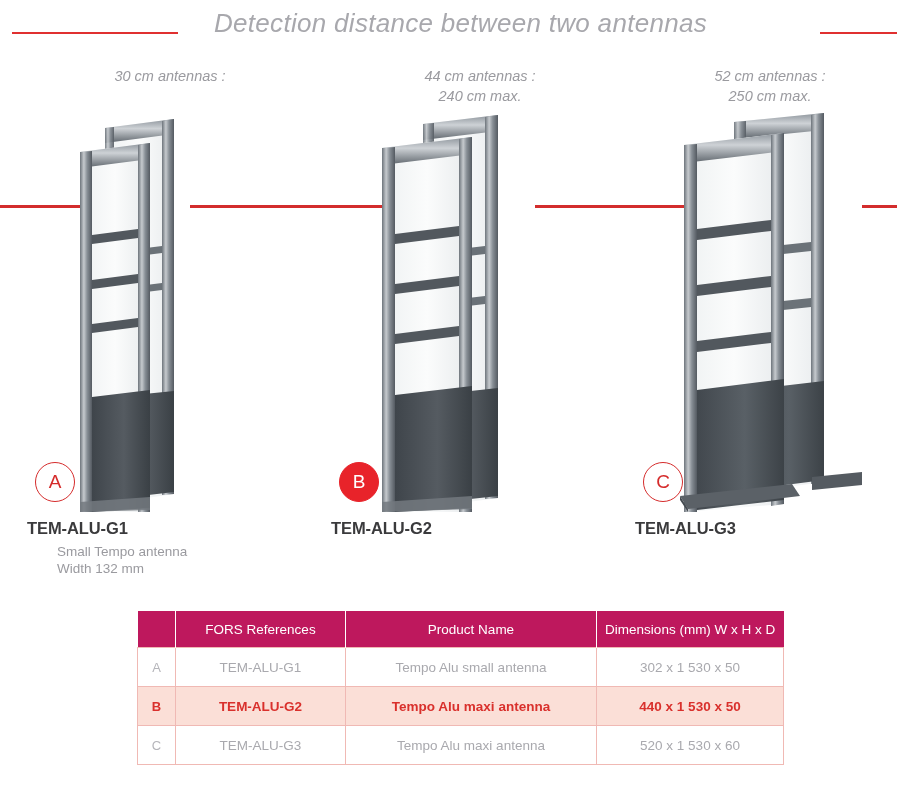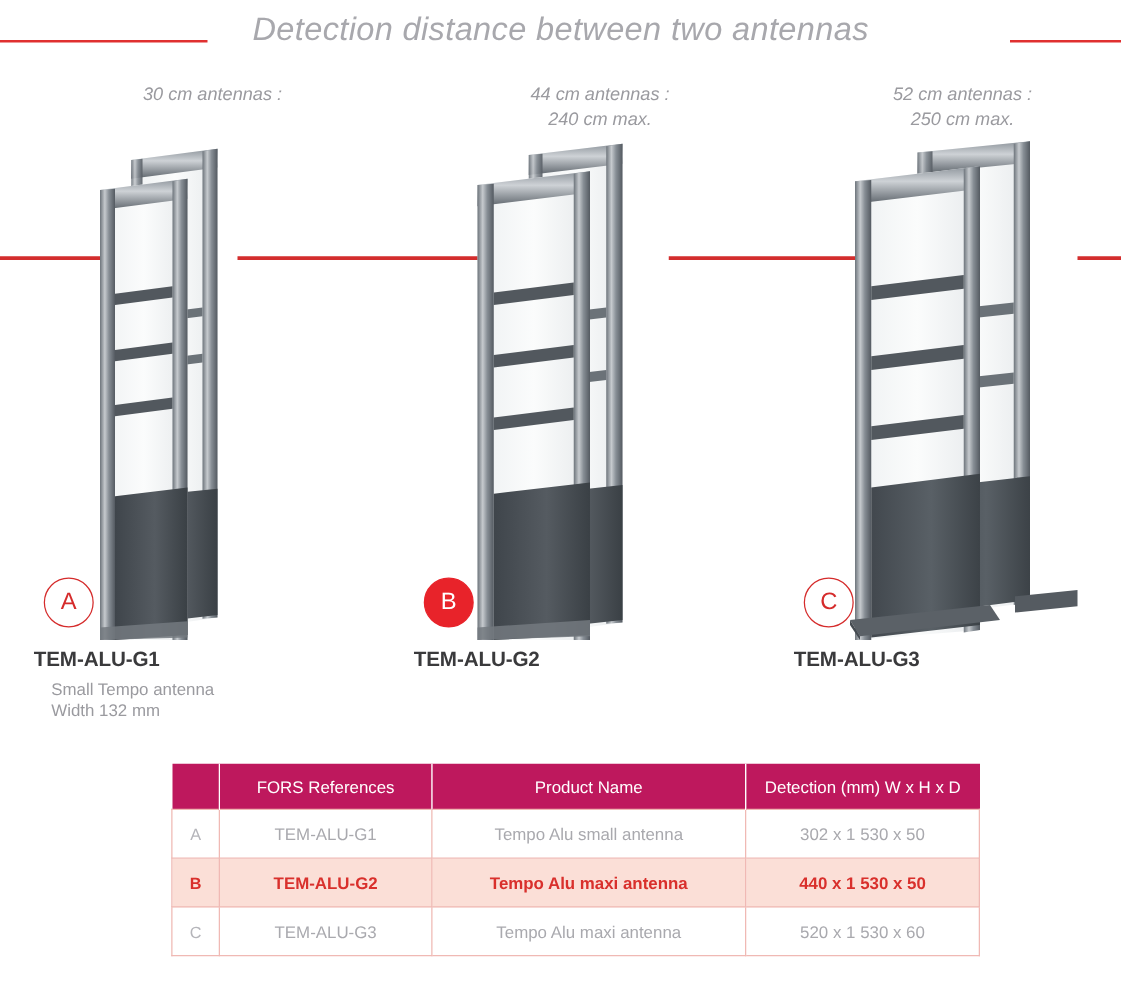--- a/index.html
+++ b/index.html
@@ -6,21 +6,21 @@
   body{
     width:897px;height:793px;
     background:#ffffff;
     font-family:"Liberation Sans", sans-serif;
     position:relative;
     overflow:hidden;
     -webkit-font-smoothing:antialiased;
   }
 
   
-  .title-band{position:absolute;left:0;top:8px;width:802px;height:46px;padding-left:44px;}
+  .title-band{position:absolute;left:12px;top:8px;width:802px;height:46px;padding-left:44px;}
   .title-rule{position:absolute;top:24px;height:2px;background:#e03030;}
   .title-rule.left{left:0;width:166px;}
   .title-rule.right{left:808px;width:89px;}
   .title-text{
     position:absolute;left:0;top:0;width:897px;
     text-align:center;
     font-style:italic;
     font-size:26px;
     color:#a8a8ad;
     letter-spacing:.3px;
@@ -61,21 +61,21 @@
   
   .prod{position:absolute;}
   .prod .code{
     font-size:16.5px;color:#3a3a3c;font-weight:700;
     letter-spacing:-.1px;white-space:nowrap;
   }
   .prod .sub{
     margin-top:5px;margin-left:14px;
     font-size:13.5px;line-height:17px;color:#9a9a9f;white-space:nowrap;
   }
-  .prod .sub span{display:block;}
+  .prod .sub span{display:block;margin-left:16px;}
 
   
   .tbl{
     position:absolute;left:137px;top:611px;
     width:646px;
     border-collapse:collapse;
     table-layout:fixed;
   }
   .tbl th,.tbl td{
     padding:0;
@@ -315,21 +315,21 @@
     <col class="col-idx">
       <col class="col-ref">
       <col class="col-name">
       <col class="col-dim">
   </colgroup>
   <thead>
     <tr>
       <th></th>
       <th>FORS References</th>
       <th>Product Name</th>
-      <th>Detection (mm) W x H x D</th>
+      <th>Dimensions (mm) W x H x D</th>
     </tr>
   </thead>
   <tbody>
     <tr>
       <td class="idx">A</td>
       <td>TEM-ALU-G1</td>
       <td>Tempo Alu small antenna</td>
       <td>302 x 1 530 x 50</td>
     </tr>
     <tr class="hl">

